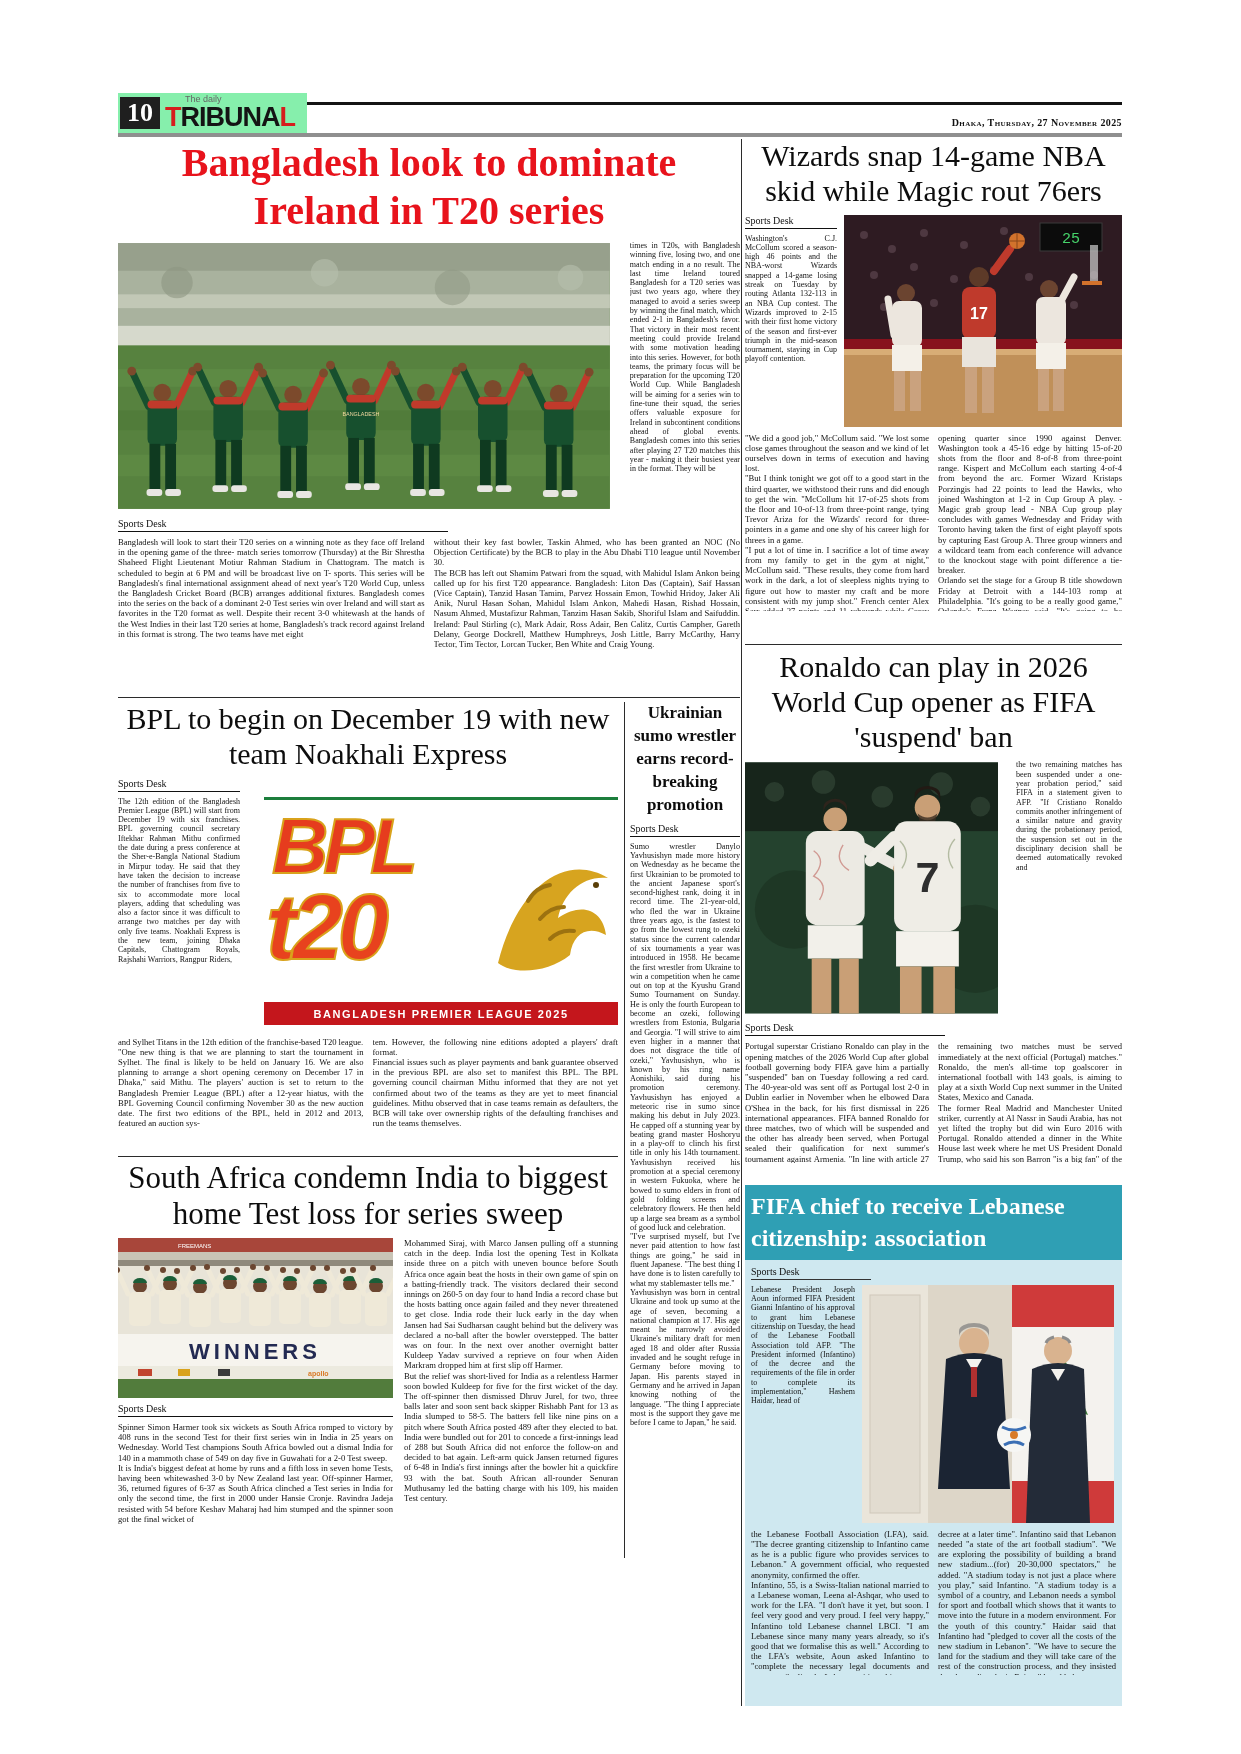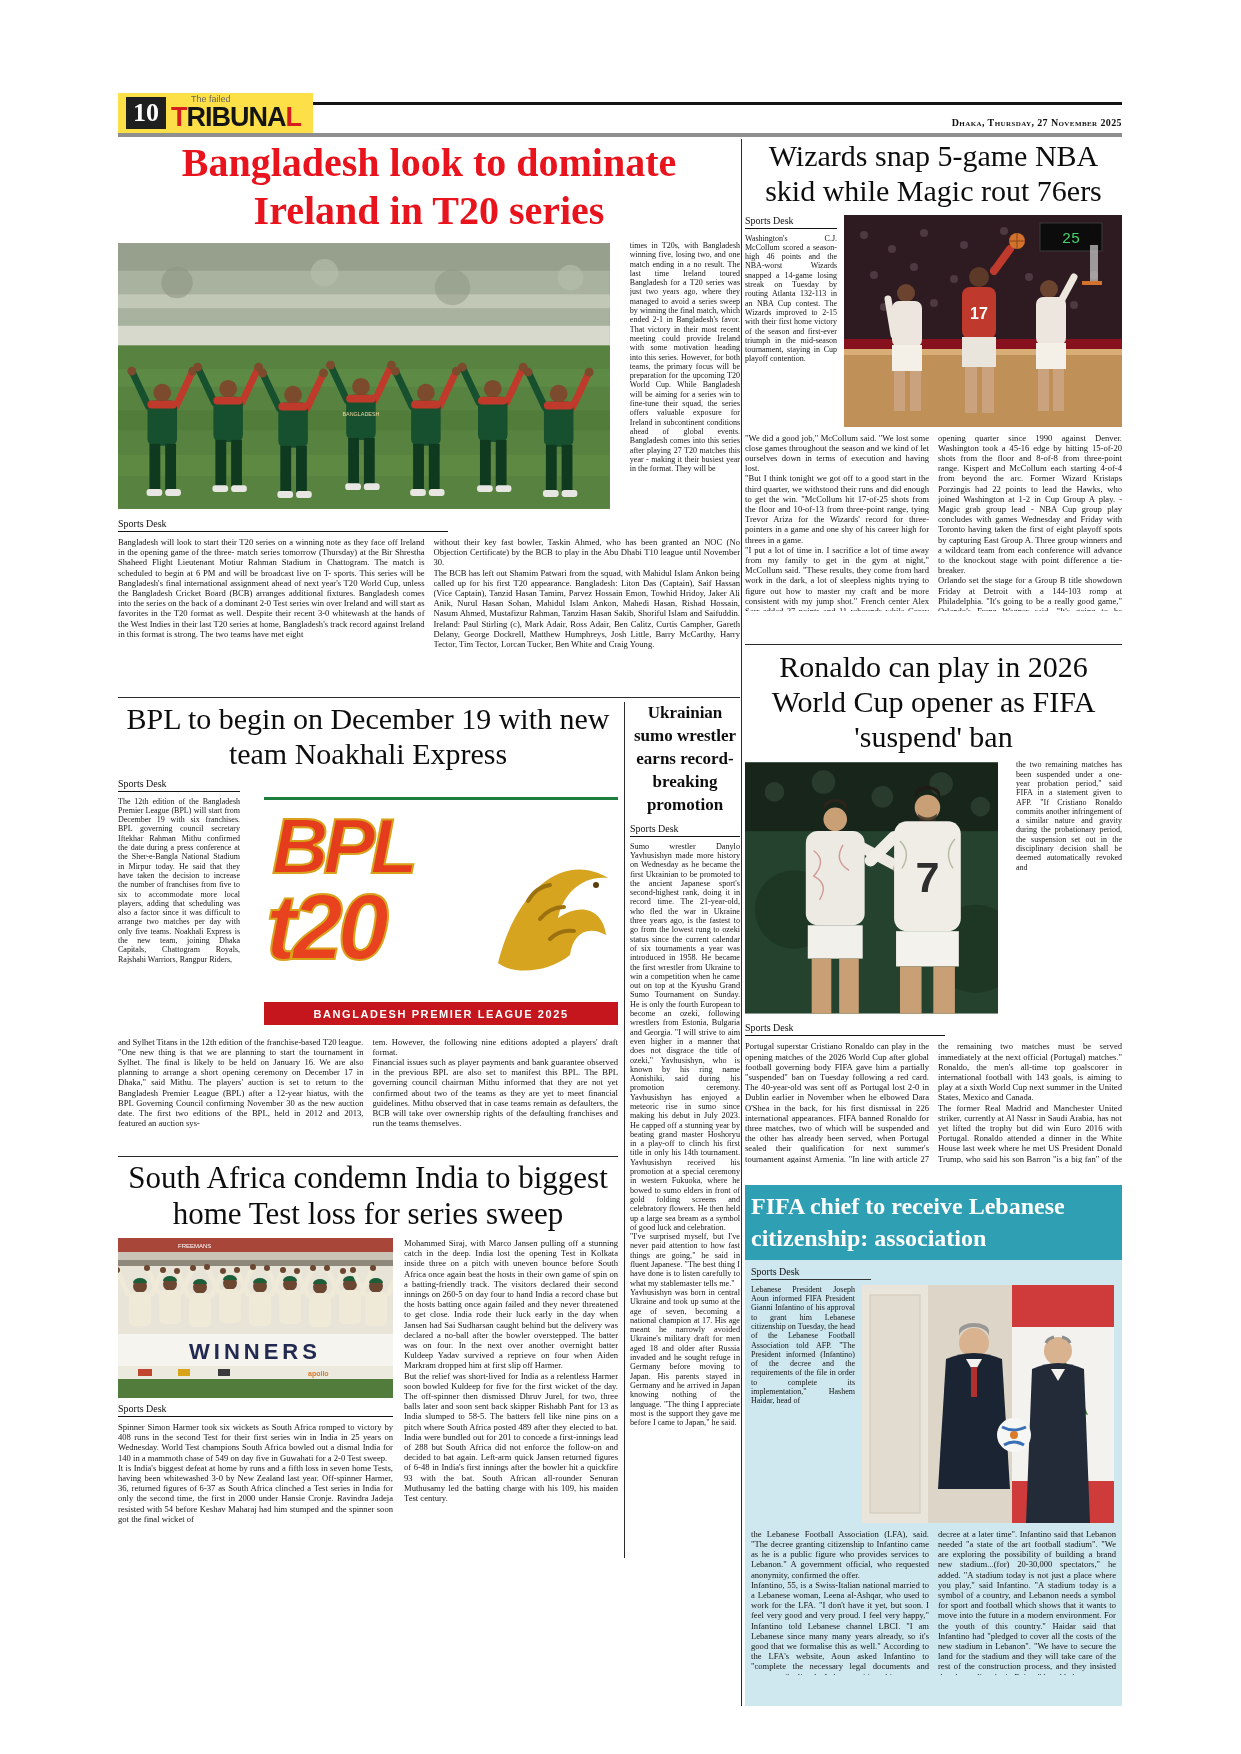--- a/index.html
+++ b/index.html
@@ -6,21 +6,21 @@
   html,body{background:#fff}
   .page{position:relative;width:1241px;height:1754px;background:#fff;
         font-family:"Liberation Serif",serif;color:#111;overflow:hidden}
   .sec{position:absolute;overflow:hidden}
   .vr{position:absolute;width:1px;background:#2b2b2b}
   .hrule{position:absolute;height:1px;background:#2b2b2b}
 
   
   .hdr{position:absolute;left:118px;top:95px;width:1004px;height:42px;border-bottom:4px solid #8f8f8f}
   .hdr-topline{position:absolute;left:0;right:0;top:7px;height:3px;background:#141414}
-  .mast{position:absolute;left:0;top:-2px;background:#fde047;display:flex;align-items:center;padding:2px 12px 2px 8px;gap:5px;z-index:2}
+  .mast{position:absolute;left:0;top:-2px;background:#86efac;display:flex;align-items:center;padding:2px 12px 2px 2px;gap:5px;z-index:2}
   .pnum{background:#1f1f1f;color:#fff;font:700 26px "Liberation Serif",serif;padding:1px 7px}
   .brand-small{font:400 9px "Liberation Sans",sans-serif;color:#666;margin-left:20px;line-height:1}
   .brand-name{font:900 27px "Liberation Sans",sans-serif;letter-spacing:-1px;color:#141414;line-height:1}
   .t-red{color:#d61d1d}
   .hdr-section{position:absolute;left:0;right:0;top:12px;font:700 18px "Liberation Serif",serif;z-index:1}
   .hdr-date{position:absolute;right:0;bottom:5px;font:700 10px "Liberation Serif",serif;font-variant:small-caps;letter-spacing:.4px}
 
   
   .hl{text-align:center;font-weight:400;line-height:1.16;margin-bottom:6px;color:#0d0d0d}
   .hl-bd{font-size:40px;font-weight:700;color:#e8131c;line-height:1.2}
@@ -56,21 +56,21 @@
 </head>
 <body>
 
 <div class="page">
 
   <div class="hdr">
     <div class="hdr-topline"></div>
     <div class="mast">
       <div class="pnum">10</div>
       <div>
-        <div class="brand-small">The failed</div>
+        <div class="brand-small">The daily</div>
         <div class="brand-name"><span class="t-red">T</span><span>RIBUNA</span><span class="t-red">L</span></div>
       </div>
     </div>
     <div class="hdr-section">Sports</div>
     <div class="hdr-date">Dhaka, Thursday, 27 November 2025</div>
   </div>
 
   <div class="vr" style="left:741px;top:139px;height:1567px"></div>
   <div class="vr" style="left:624px;top:702px;height:856px"></div>
   <div class="hrule" style="left:118px;top:697px;width:622px"></div>
@@ -124,21 +124,21 @@
     </div>
     <div class="desk" style="width:330px;margin-top:7px">Sports Desk</div>
     <div class="c2" style="height:158px">
       <div class="bt">Bangladesh will look to start their T20 series on a winning note as they face off Ireland in the opening game of the three- match series tomorrow (Thursday) at the Bir Shrestha Shaheed Flight Lieutenant Motiur Rahman Stadium in Chattogram. The match is scheduled to begin at 6 PM and will be broadcast live on T- sports. This series will be Bangladesh's final international assignment ahead of next year's T20 World Cup, unless the Bangladesh Cricket Board (BCB) arranges additional fixtures. Bangladesh comes into the series on the back of a dominant 2-0 Test series win over Ireland and will start as favorites in the T20 format as well. Despite their recent 3-0 whitewash at the hands of the West Indies in their last T20 series at home, Bangladesh's track record against Ireland in this format is strong. The two teams have met eight</div>
       <div class="bt">without their key fast bowler, Taskin Ahmed, who has been granted an NOC (No Objection Certificate) by the BCB to play in the Abu Dhabi T10 league until November 30.
 The BCB has left out Shamim Patwari from the squad, with Mahidul Islam Ankon being called up for his first T20 appearance. Bangladesh: Liton Das (Captain), Saif Hassan (Vice Captain), Tanzid Hasan Tamim, Parvez Hossain Emon, Towhid Hridoy, Jaker Ali Anik, Nurul Hasan Sohan, Mahidul Islam Ankon, Mahedi Hasan, Rishad Hossain, Nasum Ahmed, Mustafizur Rahman, Tanzim Hasan Sakib, Shoriful Islam and Saifuddin. Ireland: Paul Stirling (c), Mark Adair, Ross Adair, Ben Calitz, Curtis Campher, Gareth Delany, George Dockrell, Matthew Humphreys, Josh Little, Barry McCarthy, Harry Tector, Tim Tector, Lorcan Tucker, Ben White and Craig Young.</div>
     </div>
   </section>
 
   <section class="sec" style="left:745px;top:139px;width:377px;height:503px">
-    <h2 class="hl hl-30">Wizards snap 5-game NBA skid while Magic rout 76ers</h2>
+    <h2 class="hl hl-30">Wizards snap 14-game NBA skid while Magic rout 76ers</h2>
     <div class="row">
       <div style="width:92px;margin-right:7px">
         <div class="desk">Sports Desk</div>
         <div class="bt bt-sm" style="height:190px">Washington's C.J. McCollum scored a season-high 46 points and the NBA-worst Wizards snapped a 14-game losing streak on Tuesday by routing Atlanta 132-113 in an NBA Cup contest. The Wizards improved to 2-15 with their first home victory of the season and first-ever triumph in the mid-season tournament, staying in Cup playoff contention.</div>
       </div>
       <svg width="278" height="212" viewBox="0 0 278 212">
         <rect width="278" height="212" fill="#231016"></rect>
         <rect width="278" height="124" fill="#2e1b22"></rect>
         <g fill="#564049" opacity=".8">
           <circle cx="20" cy="20" r="4"></circle>

